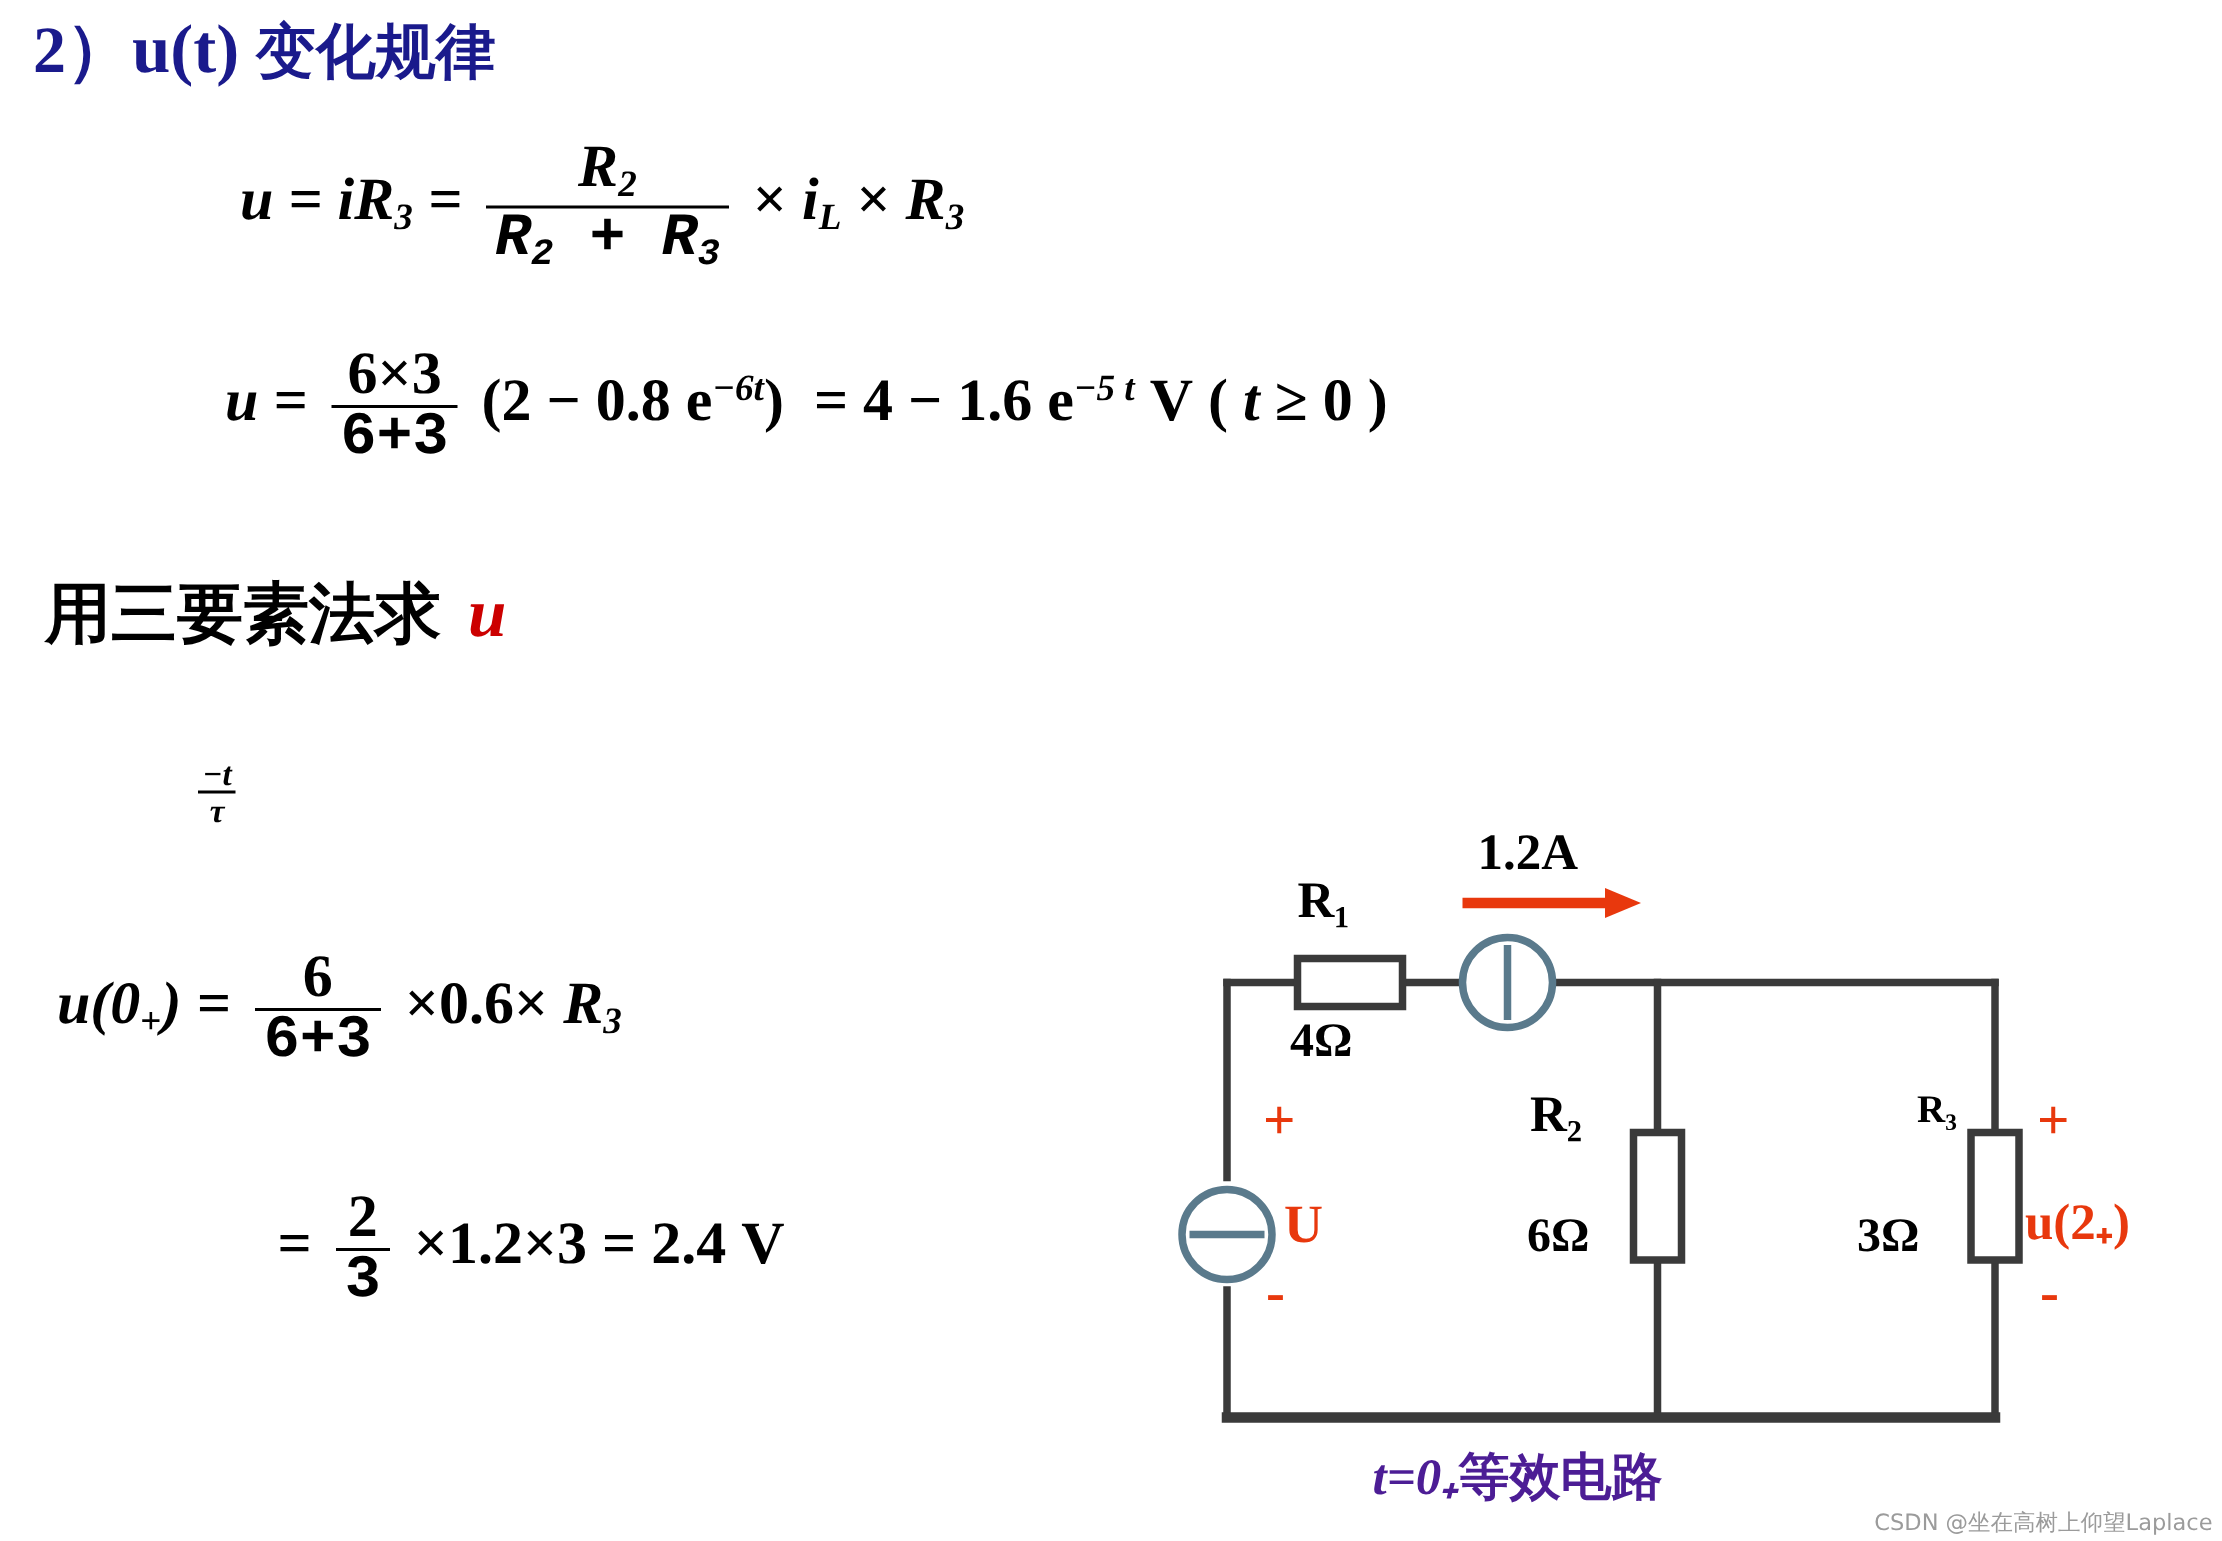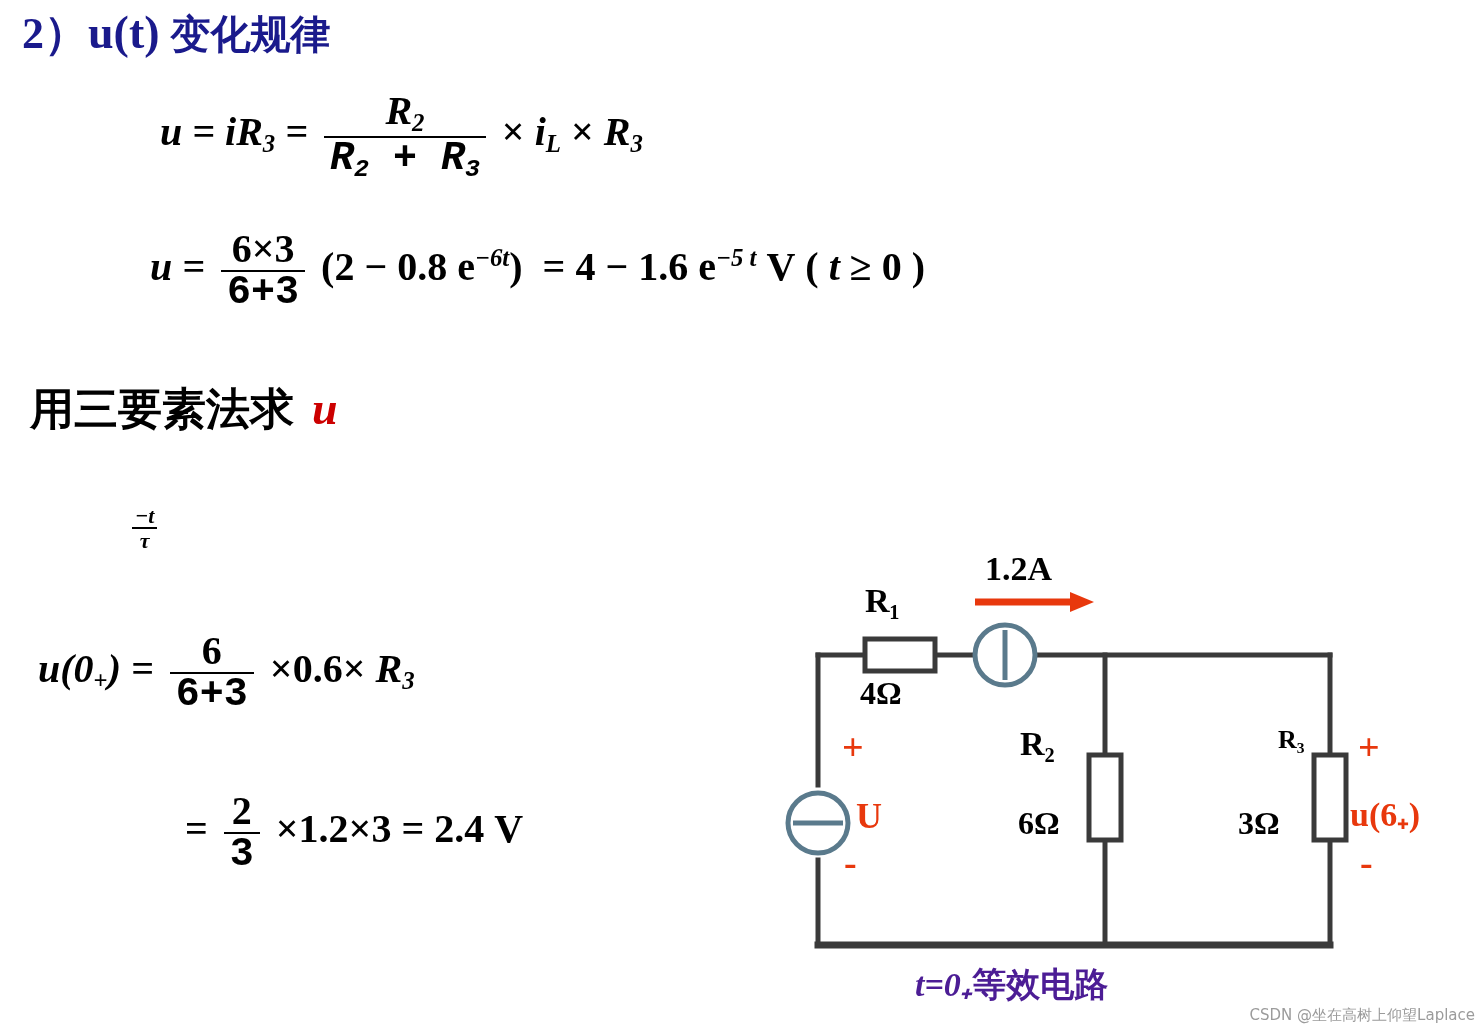--- a/index.html
+++ b/index.html
@@ -208,21 +208,21 @@
     <div class="clabel" style="left:248px;top:265px;font-size:32px;">6Ω</div>
 
     <div class="clabel italic" style="left:470px;top:185px;font-size:26px;margin-left:38px;">R₃</div>
     <div class="clabel" style="left:468px;top:265px;font-size:32px;">3Ω</div>
 
     <div class="clabel red" style="left:72px;top:185px;font-size:38px;">+</div>
     <div class="clabel italic red" style="left:86px;top:255px;font-size:36px;">U</div>
     <div class="clabel red" style="left:74px;top:300px;font-size:38px;">-</div>
 
     <div class="clabel red" style="left:588px;top:185px;font-size:38px;">+</div>
-    <div class="clabel italic red" style="left:580px;top:250px;font-size:34px;">u(6₊)</div>
+    <div class="clabel italic red" style="left:580px;top:250px;font-size:34px;">u(2₊)</div>
     <div class="clabel red" style="left:590px;top:300px;font-size:38px;">-</div>
   </div>
 
   <div id="caption">
     <span class="it">t=0₊</span><span>等效电路</span>
   </div>
 
   <div id="watermark">CSDN @坐在高树上仰望Laplace</div>
 
 </div>

